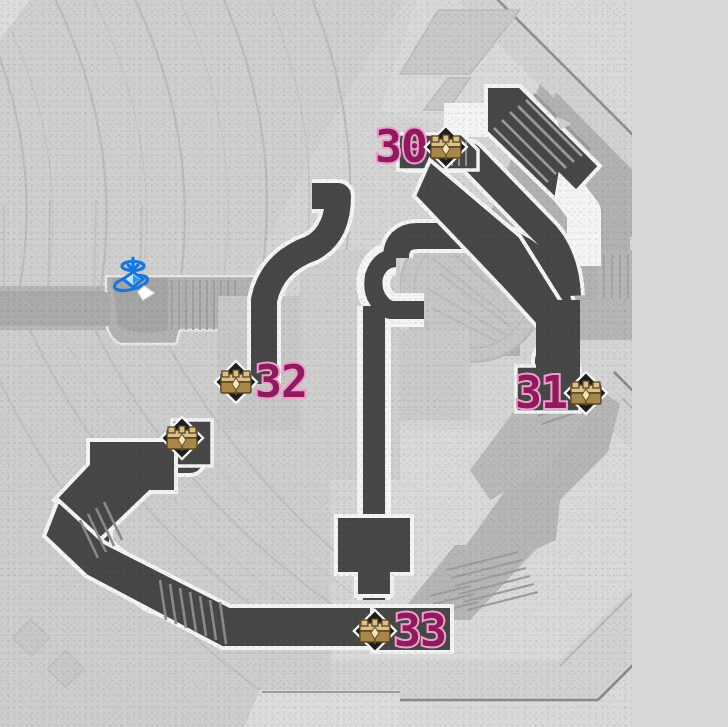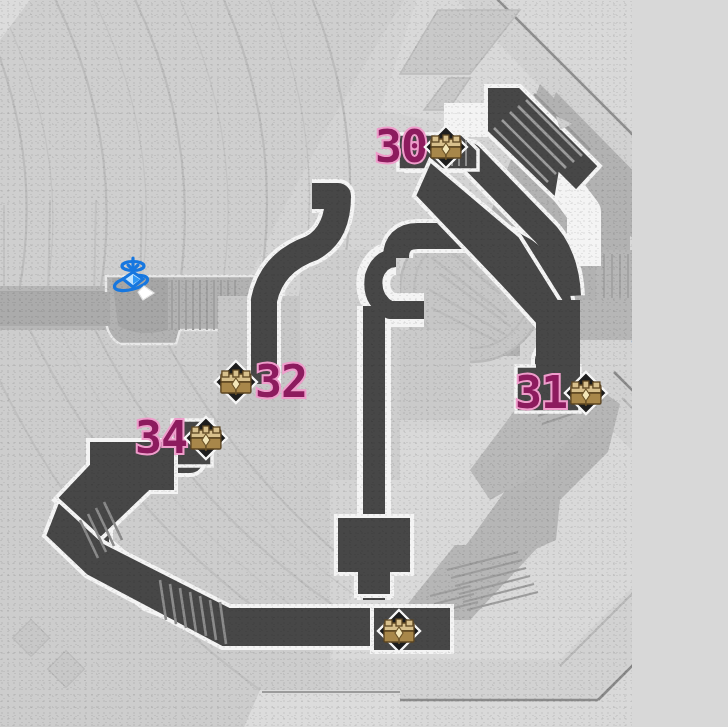--- a/index.html
+++ b/index.html
@@ -445,24 +445,24 @@
         <path d="M23 2 L34 13 L44 23 L34 33 L23 44 L12 33 L2 23 L12 13 Z" fill="#1d1d1d" stroke="#f6f6f6" stroke-width="2.4"></path>
         <rect x="8" y="15" width="30" height="8" rx="1.2" fill="#d8c08c" stroke="#5c4521" stroke-width="1.4"></rect>
         <rect x="8" y="23" width="30" height="11" rx="1.2" fill="#a8874a" stroke="#5c4521" stroke-width="1.4"></rect>
         <rect x="9" y="12" width="7" height="6" fill="#d8c08c" stroke="#5c4521" stroke-width="1.3"></rect>
         <rect x="30" y="12" width="7" height="6" fill="#d8c08c" stroke="#5c4521" stroke-width="1.3"></rect>
         <rect x="20" y="11" width="6" height="7" fill="#d8c08c" stroke="#5c4521" stroke-width="1.3"></rect>
         <path d="M23 19 L27 25 L23 31 L19 25 Z" fill="#f3e6b8" stroke="#6a5228" stroke-width="1.1"></path>
         <path d="M23 31 L23 36" stroke="#6a5228" stroke-width="1.6"></path>
       </svg>
     </span>
+    <span class="marker-num">33</span>
   </div>
 
   <div class="marker num-left" id="mk-4" style="left: 182px; top: 438px;">
-    <span class="marker-num">34</span>
     <span class="chest-icon">
       <svg viewBox="0 0 46 46" xmlns="http://www.w3.org/2000/svg">
         <path d="M23 2 L34 13 L44 23 L34 33 L23 44 L12 33 L2 23 L12 13 Z" fill="#1d1d1d" stroke="#f6f6f6" stroke-width="2.4"></path>
         <rect x="8" y="15" width="30" height="8" rx="1.2" fill="#d8c08c" stroke="#5c4521" stroke-width="1.4"></rect>
         <rect x="8" y="23" width="30" height="11" rx="1.2" fill="#a8874a" stroke="#5c4521" stroke-width="1.4"></rect>
         <rect x="9" y="12" width="7" height="6" fill="#d8c08c" stroke="#5c4521" stroke-width="1.3"></rect>
         <rect x="30" y="12" width="7" height="6" fill="#d8c08c" stroke="#5c4521" stroke-width="1.3"></rect>
         <rect x="20" y="11" width="6" height="7" fill="#d8c08c" stroke="#5c4521" stroke-width="1.3"></rect>
         <path d="M23 19 L27 25 L23 31 L19 25 Z" fill="#f3e6b8" stroke="#6a5228" stroke-width="1.1"></path>
         <path d="M23 31 L23 36" stroke="#6a5228" stroke-width="1.6"></path>

